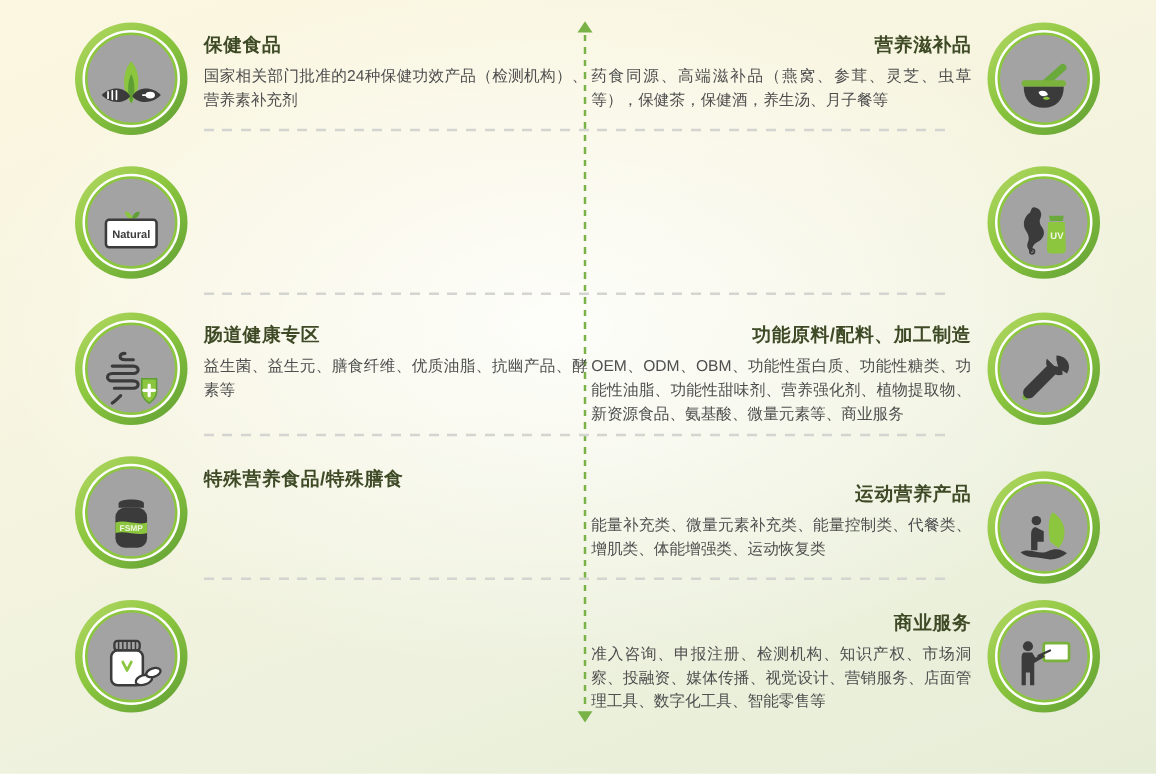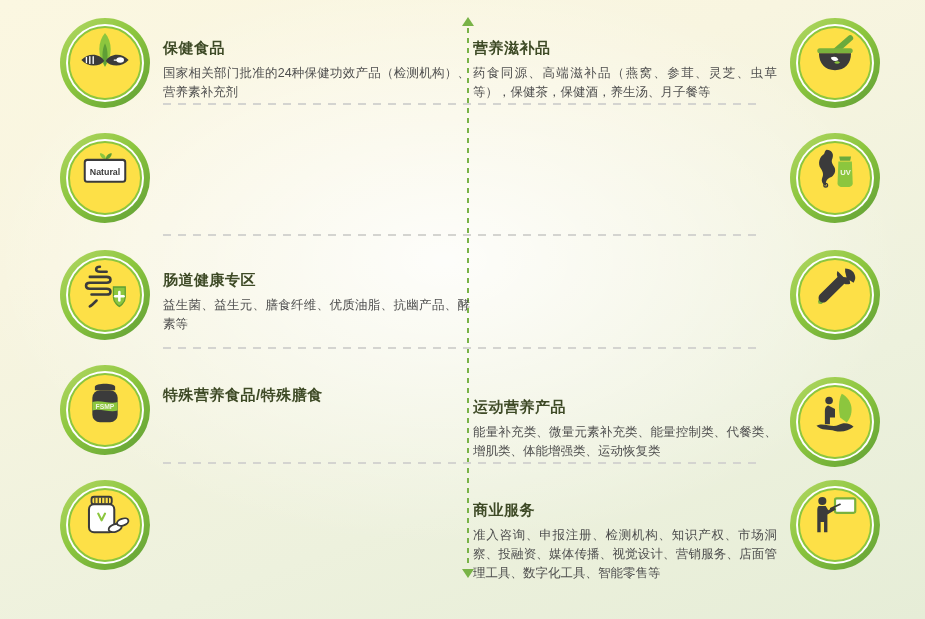--- a/index.html
+++ b/index.html
@@ -21,30 +21,30 @@
   .arrow.up{top:17px;border-bottom:9px solid #79b347;}
   .arrow.down{top:569px;border-top:9px solid #79b347;}
   
   .sep{position:absolute;left:163px;width:594px;height:2px;
     background:repeating-linear-gradient(90deg,#d4d4d0 0 8px,transparent 8px 15px);}
   
   .section{position:absolute;display:flex;gap:13px;align-items:flex-start;}
   .section.left{left:60px;width:410px;}
   .section.right{left:473px;width:407px;flex-direction:row-reverse;}
   .txt{flex:1;min-width:0;padding-top:5px;}
-  .txt h3{margin:16px 0 6px 0;font-size:15px;font-weight:bold;color:#3e4a26;letter-spacing:.5px;}
-  .section.right .txt h3{text-align:left;}
+  .txt h3{margin:4px 0 6px 0;font-size:15px;font-weight:bold;color:#3e4a26;letter-spacing:.5px;}
+  .section.right .txt h3{text-align:right;}
   .txt p{margin:0;font-size:12.5px;line-height:1.5;color:#4e4e4e;text-align:justify;}
   
   .ring{flex:0 0 90px;width:90px;height:90px;border-radius:50%;
     background:linear-gradient(140deg,#b4d866 0%,#8cc63e 45%,#5f9e35 100%);
     padding:6px;box-sizing:border-box;}
   .gap{width:100%;height:100%;border-radius:50%;background:#fff;padding:2px;box-sizing:border-box;}
-  .face{width:100%;height:100%;border-radius:50%;background:#fde047;border:2px solid #8cc63e;
-    box-sizing:border-box;display:flex;align-items:flex-start;justify-content:center;text-decoration:underline;}
+  .face{width:100%;height:100%;border-radius:50%;background:#a3a3a3;border:2px solid #8cc63e;
+    box-sizing:border-box;display:flex;align-items:flex-end;justify-content:center;text-decoration:underline;}
   .face svg{width:54px;height:54px;display:block;}
 </style>
 </head>
 <body>
 
 <div class="canvas">
 
   <div class="axis"></div>
   <div class="arrow up"></div>
   <div class="arrow down"></div>
@@ -205,20 +205,24 @@
           <div class="face">
       <svg viewBox="0 0 64 64">
         <line x1="15" y1="49" x2="34" y2="30" stroke="#7ab23c" stroke-width="6" stroke-linecap="round"></line>
         <path d="M12 52 L18 46 L15 43 Z" fill="#7ab23c"></path>
         <path d="M44 10 C51 10 56 15 56 21 C56 23 55 25 54 27 L46 22 L44 14 C44 13 44 11 44 10Z" fill="#3b3b3b"></path>
         <path d="M50 28 C48 29 45 29 43 28 L22 49 C20 51 16 51 14 49 C12 47 12 43 14 41 L35 20 C34 18 34 15 35 13 L42 20 L49 21 Z" fill="#3b3b3b"></path>
       </svg>
     </div>
         </div>
       </div>
+    <div class="txt">
+      <h3>功能原料/配料、加工制造</h3>
+      <p>OEM、ODM、OBM、功能性蛋白质、功能性糖类、功能性油脂、功能性甜味剂、营养强化剂、植物提取物、新资源食品、氨基酸、微量元素等、商业服务</p>
+    </div>
   </div>
 
   <div class="section right" style="top:377px">
     <div class="ring">
         <div class="gap">
           <div class="face">
       <svg viewBox="0 0 64 64">
         <path d="M40 8 C52 14 56 30 46 42 L38 36 C36 26 36 16 40 8Z" fill="#8cc63e"></path>
         <circle cx="25" cy="16" r="4.5" fill="#3b3b3b"></circle>
         <path d="M24 22 L32 26 L32 36 L26 36 L26 44 L20 44 L20 30 C20 25 21 23 24 22Z" fill="#3b3b3b"></path>

